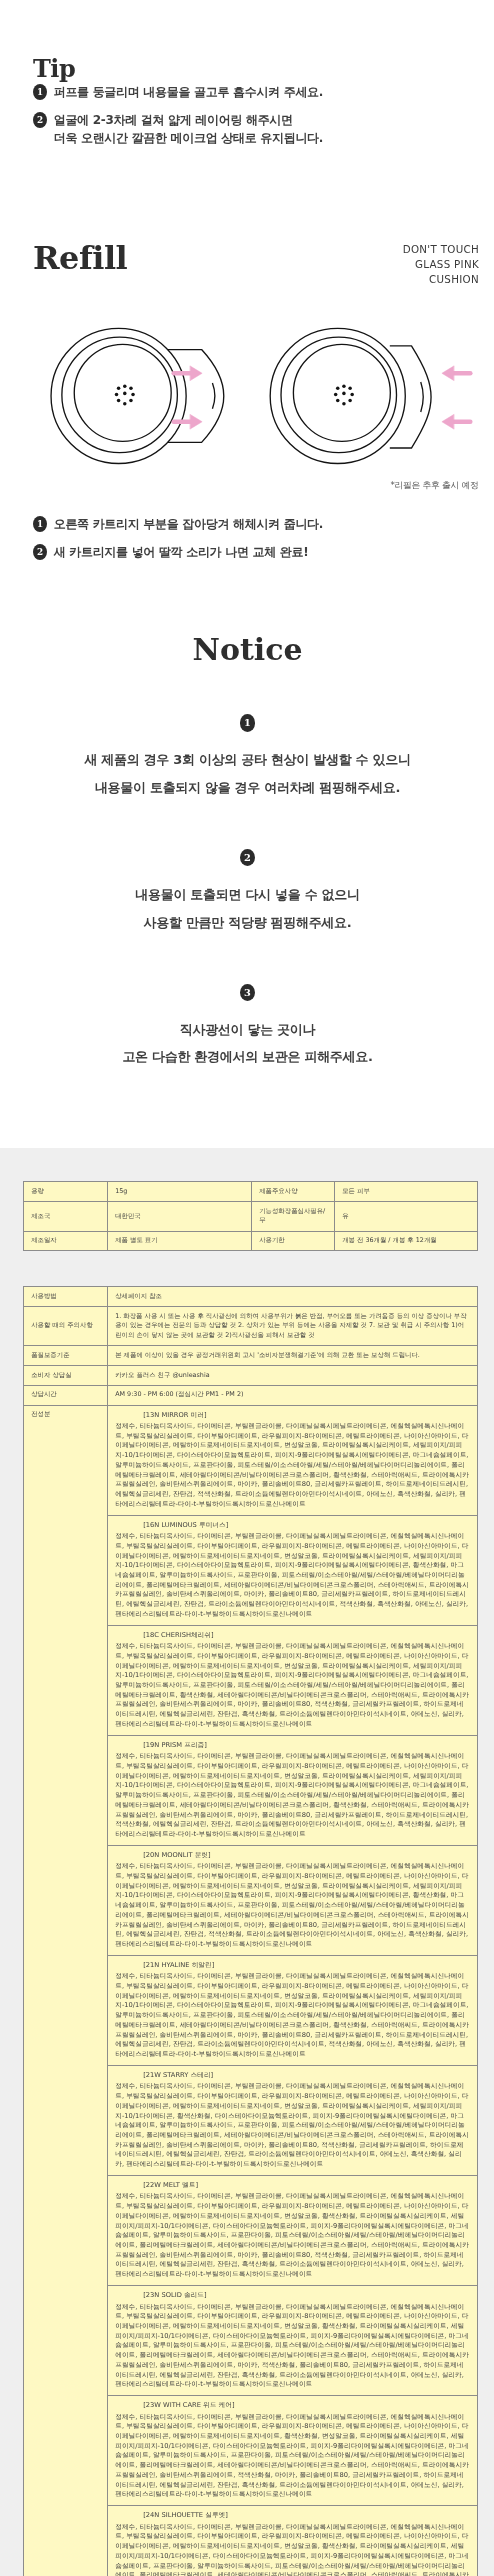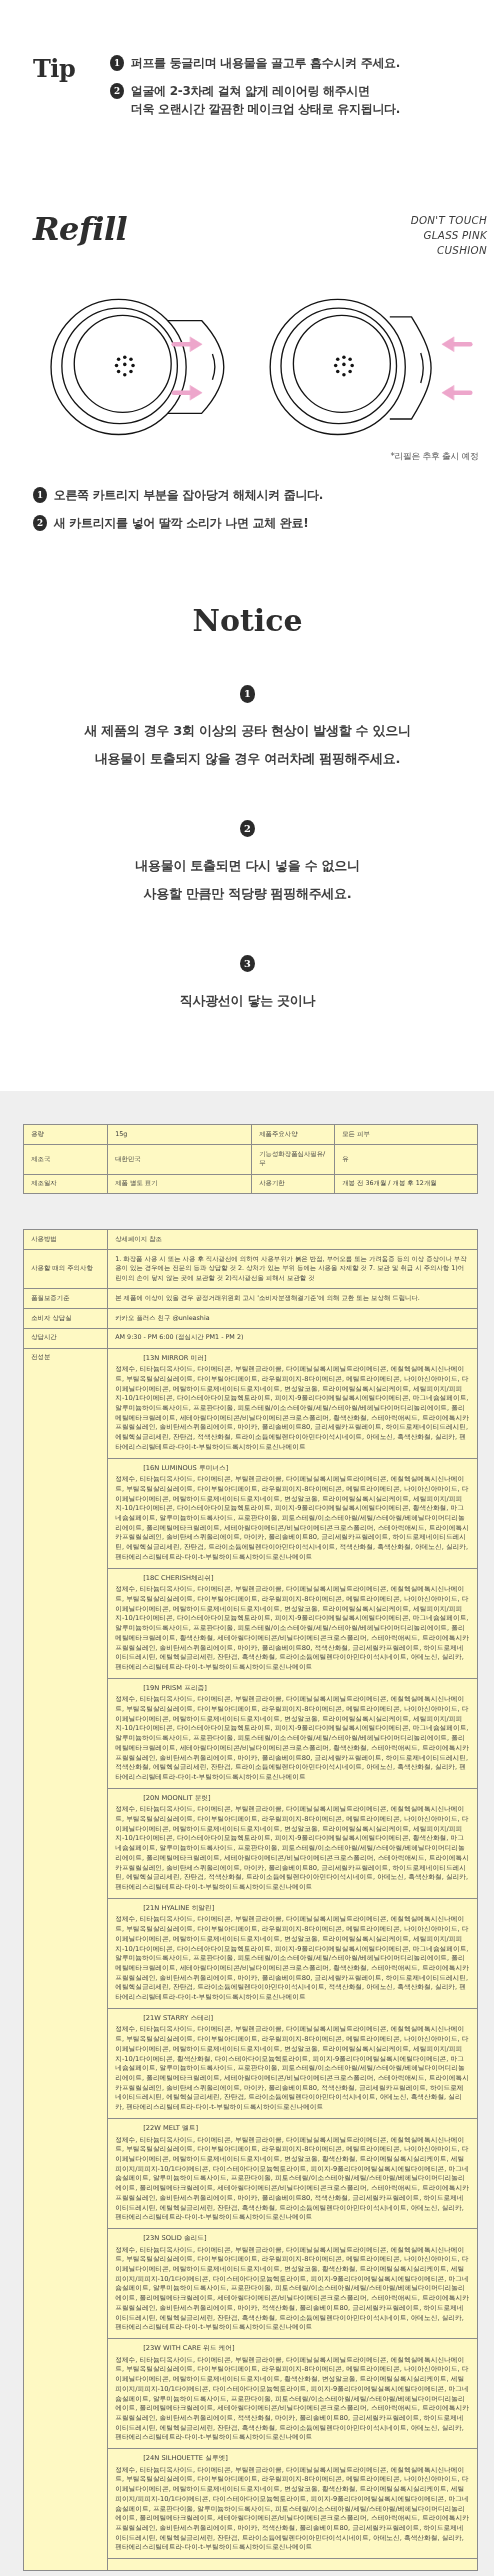--- a/index.html
+++ b/index.html
@@ -1,33 +1,33 @@
 <!DOCTYPE html>
 <html style="font-size:8.2px"><head>
 <meta charset="utf-8">
 <style>
   * { margin:0; padding:0; box-sizing:border-box; }
   body { background:#ffffff; font-family:"DejaVu Sans", sans-serif; }
   .page { width:495px; height:2996px; overflow:hidden; background:#ffffff;
           display:flex; flex-direction:column; }
 
   
-  .tip-section { padding:54px 20.6px 0 33px; display:flex; }
+  .tip-section { padding:54px 20.6px 0 33px; display:flex;flex-direction:column; }
   .script-heading { font-family:"DejaVu Serif", serif; font-weight:700; color:#2e2e2e; }
   .tip-h { font-size:24px; width:77px; letter-spacing:-0.5px; }
   .num-item { display:flex; align-items:flex-start; margin-bottom:9.3px; }
   .badge { background:#2b2b2b; color:#fff; font-family:"DejaVu Serif", serif;
            width:14px; height:16px; border-radius:50%; display:inline-flex;
            align-items:center; justify-content:center; font-size:8.8px; font-weight:700;
            flex:0 0 14px; margin-right:6.7px; margin-top:1px; }
   .num-lines { font-size:12px; font-weight:600; color:#3e3e3e; line-height:1.55; letter-spacing:-0.3px; }
 
   
-  .refill-head { margin-top:82px; padding:0 8px 0 33px; display:flex;
-                 justify-content:space-between; align-items:flex-start;font-style:italic; }
+  .refill-head { margin-top:82px; padding:0 16px 0 33px; display:flex;
+                 justify-content:space-between; align-items:flex-start; }
   .refill-h { font-size:32px; letter-spacing:-0.5px; }
   .tagline { text-align:right; font-size:10.3px; color:#3a3a3a; line-height:1.45;
              letter-spacing:0.3px; font-weight:500; padding-top:3.1px; }
   .illustration { margin-top:33px; }
   .refill-note { text-align:right; padding-right:16.5px; font-size:8.8px; color:#555;
                  margin-top:3.1px; letter-spacing:-0.3px; }
   .refill-steps { padding-left:33px; margin-top:23px; }
   .refill-steps .num-lines { font-size:12px;text-align:center; }
 
   
@@ -171,20 +171,21 @@
           <span class="badge">2</span>
           <div class="notice-lines">
             <div>내용물이 토출되면 다시 넣을 수 없으니</div>
             <div>사용할 만큼만 적당량 펌핑해주세요.</div>
           </div>
         </div>
         <div class="notice-item">
           <span class="badge">3</span>
           <div class="notice-lines">
             <div>직사광선이 닿는 곳이나</div>
+            <div>고온 다습한 환경에서의 보관은 피해주세요.</div>
           </div>
         </div>
       </div>
   </section>
 
   <section class="specs-section">
     <table class="info-table">
       <colgroup>
           <col class="c1">
           <col class="c2">

